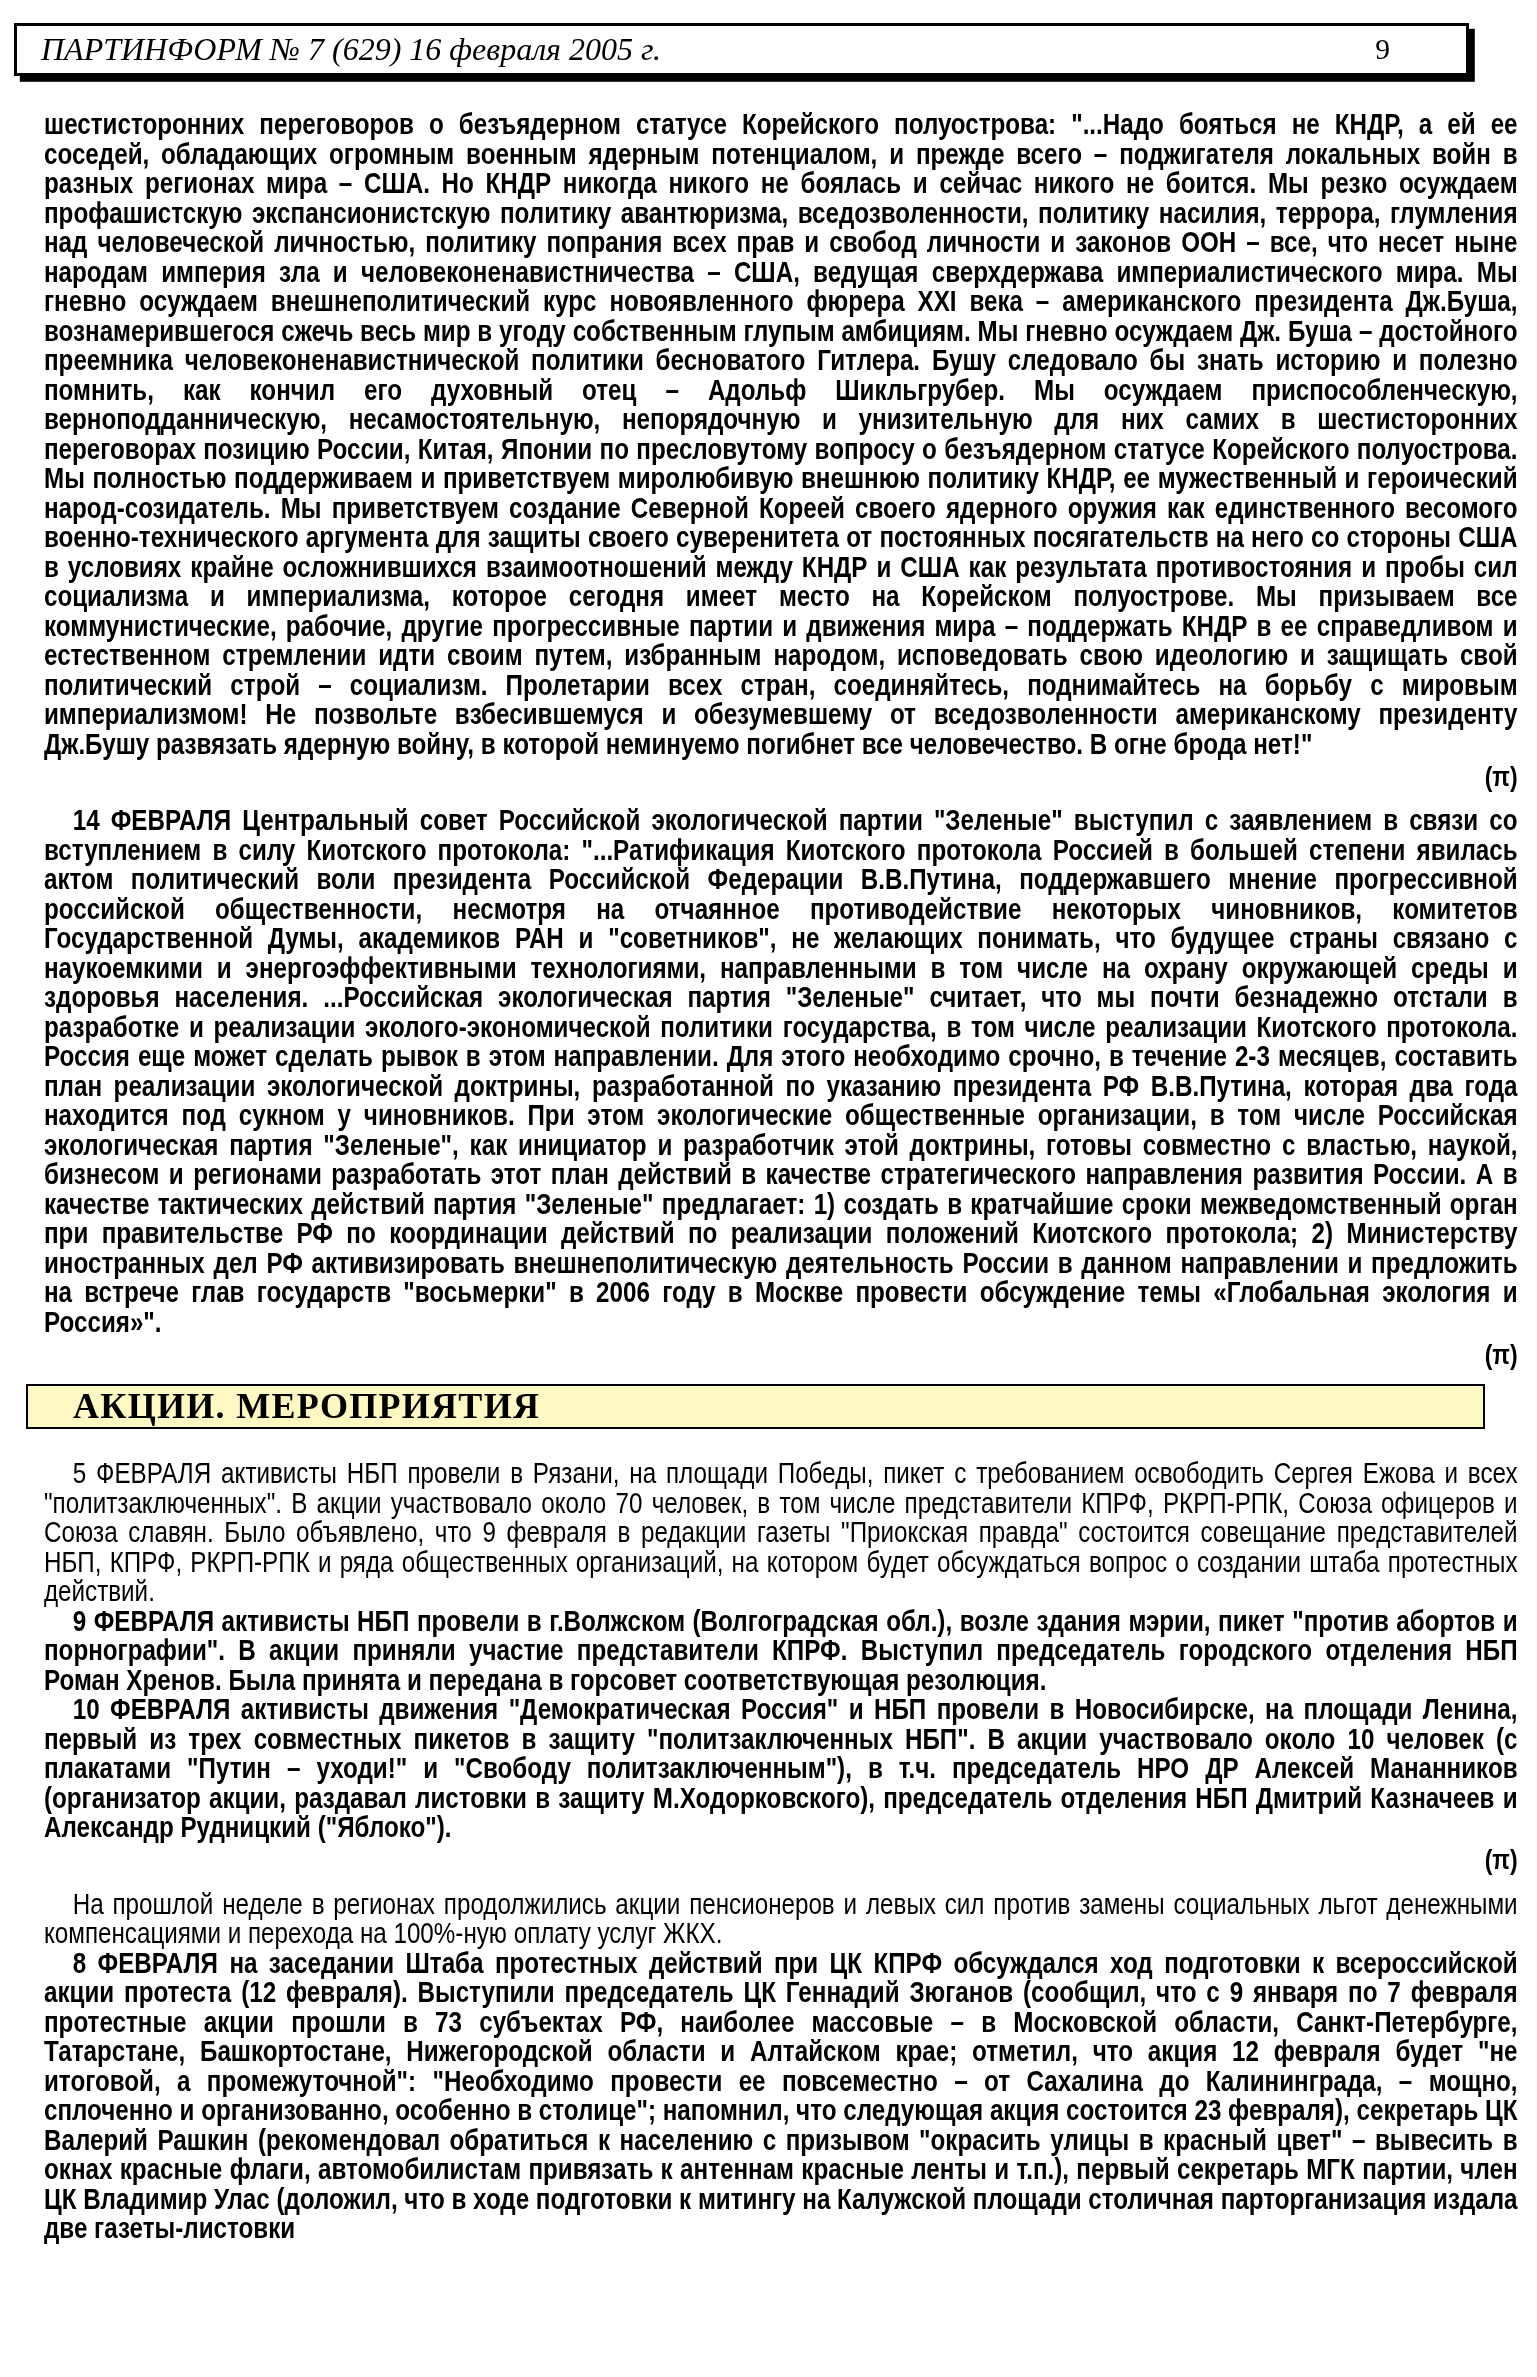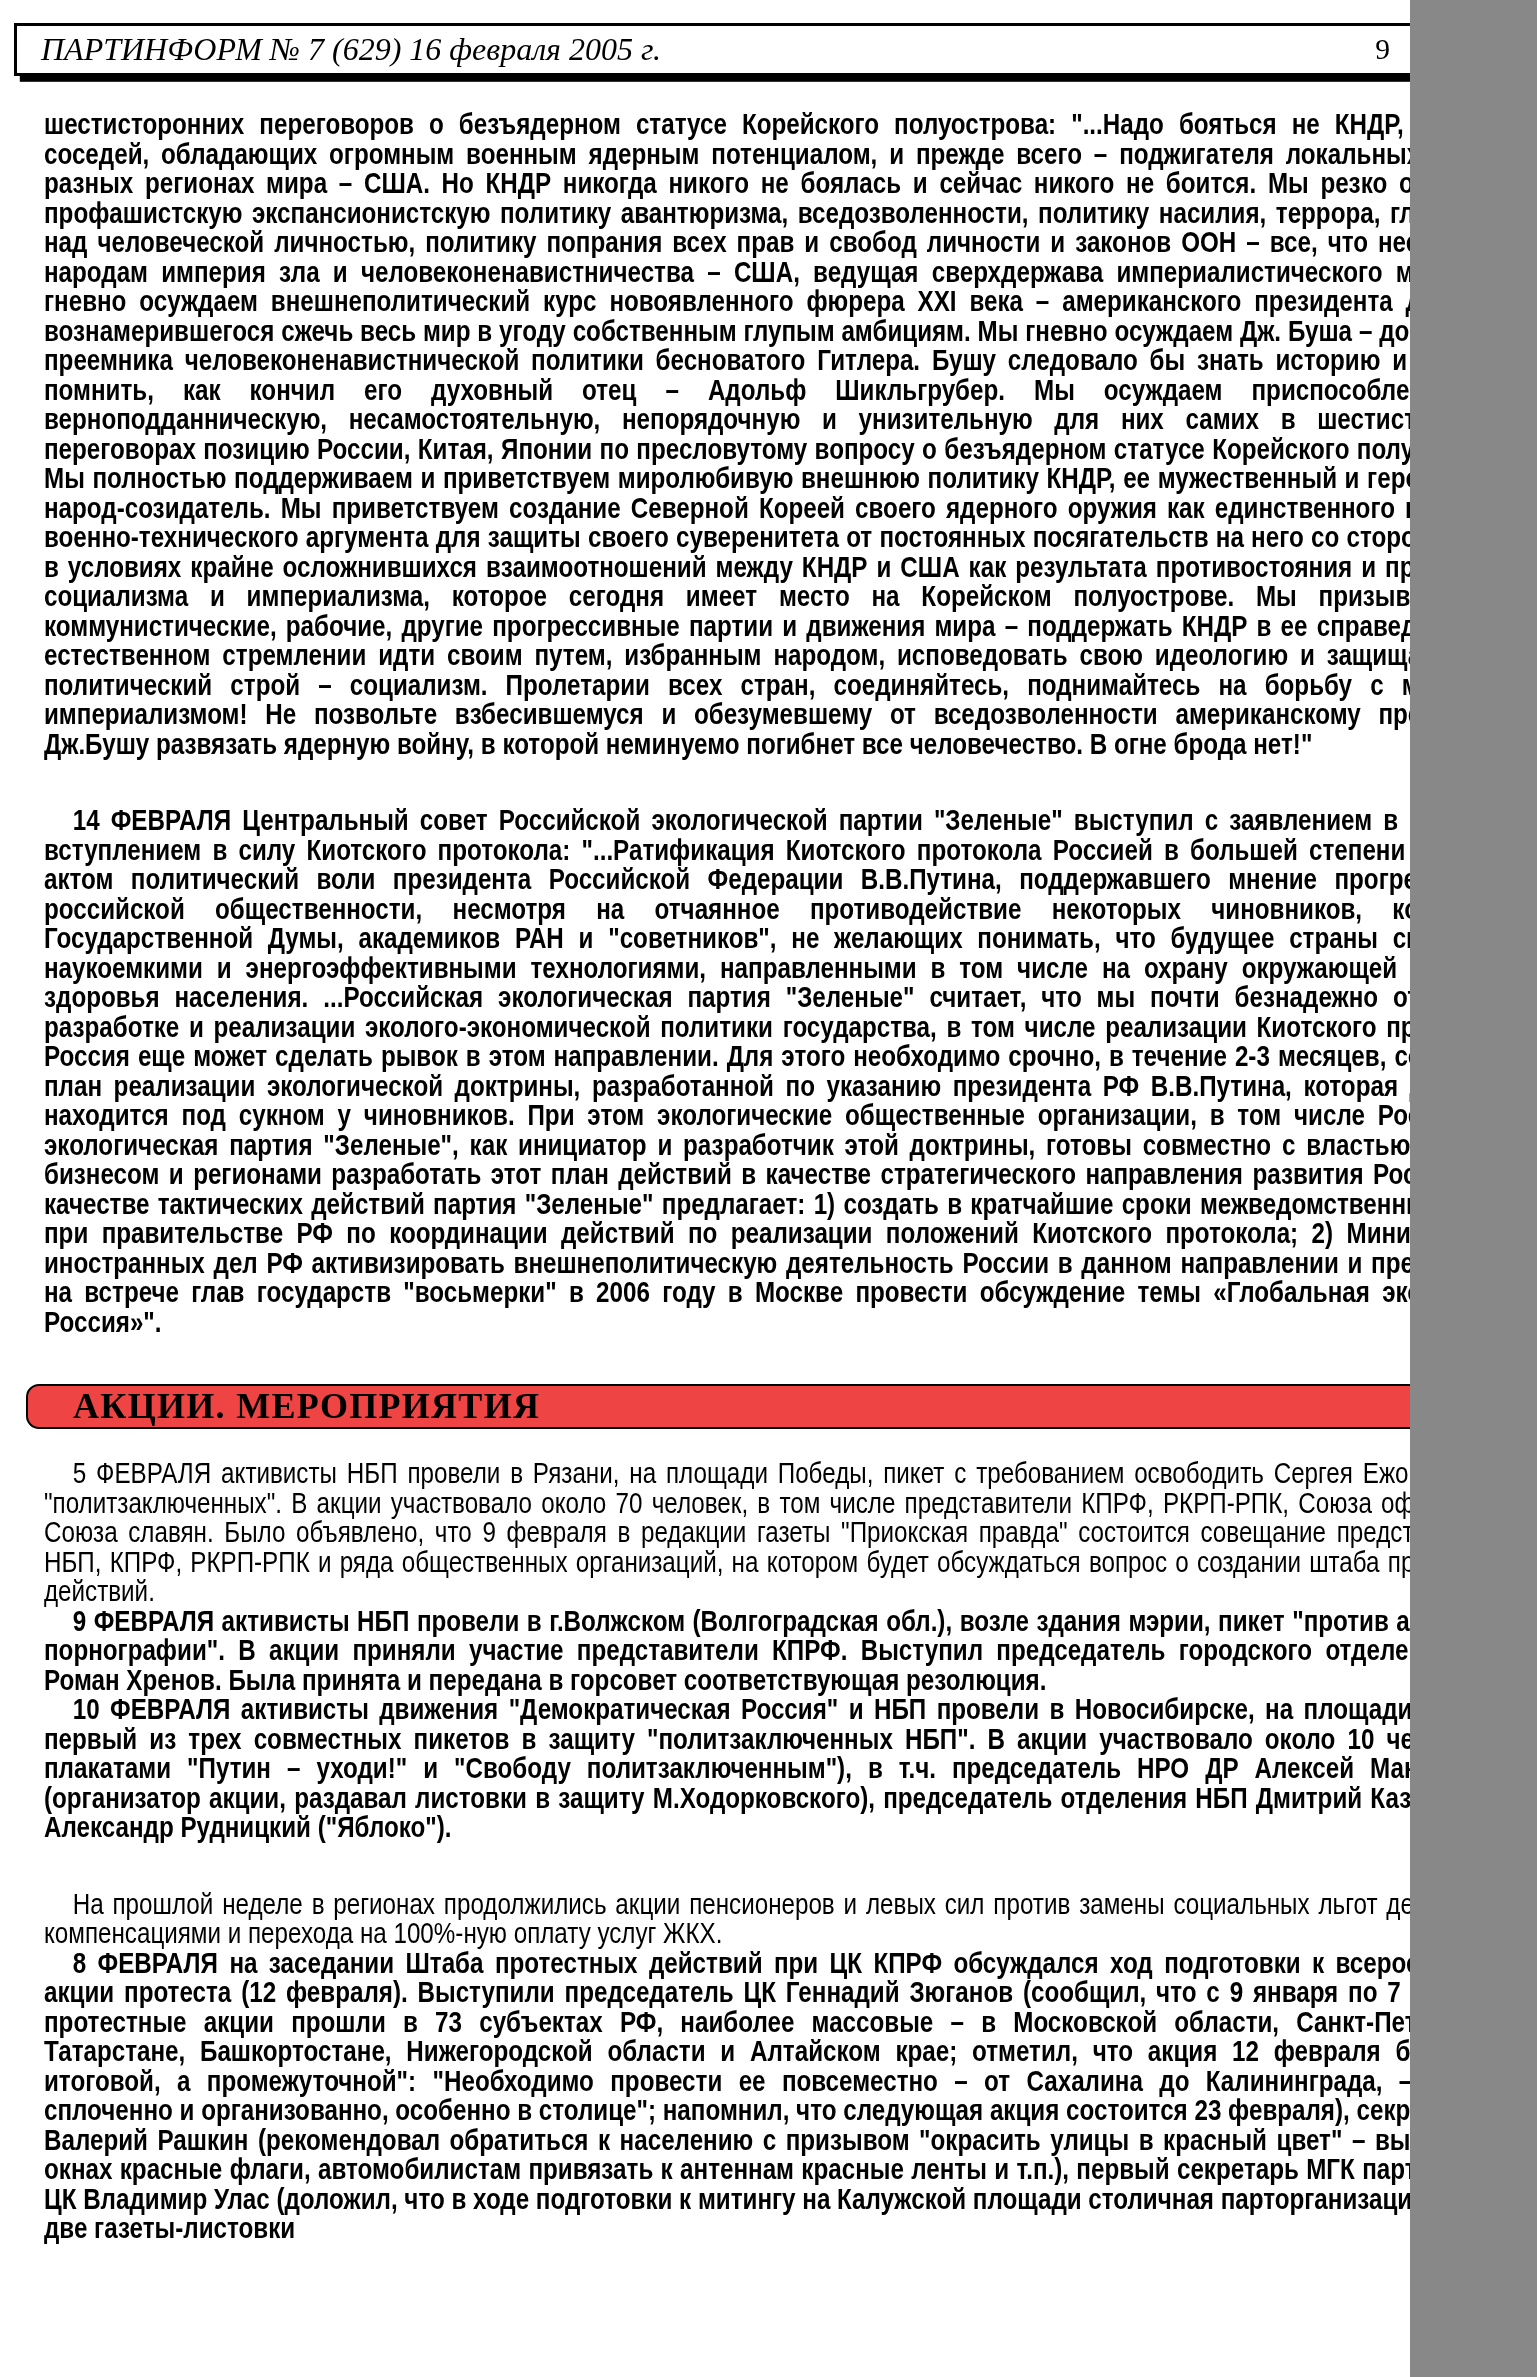--- a/index.html
+++ b/index.html
@@ -1,16 +1,16 @@
 <!DOCTYPE html>
 <html style="font-size:10.2px"><head>
 <meta charset="utf-8">
 <style>
   html,body{margin:0;padding:0;overflow:hidden;background:#888;}
-  .page{position:relative;width:1410px;height:2377px;background:#ffffff;overflow:hidden;
+  .page{position:relative;width:1537px;height:2377px;background:#ffffff;overflow:hidden;
         font-family:"Liberation Sans",sans-serif;color:#000;}
 
   
   .masthead{position:absolute;left:14px;top:23px;width:1449px;height:47px;background:#fff;
             border:3.2px solid #000;box-shadow:5.8px 5.8px 0 0 #000;}
   .masthead-title{position:absolute;left:24px;top:0;line-height:46px;
                   font-family:"Liberation Serif",serif;font-style:italic;font-size:32px;}
   .masthead-page{position:absolute;right:76px;top:0;line-height:46px;
                  font-family:"Liberation Serif",serif;font-size:29.5px;}
 
@@ -49,21 +49,21 @@
   <main class="content">
 
     <p class="body bold cond">шестисторонних переговоров о безъядерном статусе Корейского полуострова: "...Надо бояться не КНДР, а ей ее соседей, обладающих огромным военным ядерным потенциалом, и прежде всего – поджигателя локальных войн в разных регионах мира – США. Но КНДР никогда никого не боялась и сейчас никого не боится. Мы резко осуждаем профашистскую экспансионистскую политику авантюризма, вседозволенности, политику насилия, террора, глумления над человеческой личностью, политику попрания всех прав и свобод личности и законов ООН – все, что несет ныне народам империя зла и человеконенавистничества – США, ведущая сверхдержава империалистического мира. Мы гневно осуждаем внешнеполитический курс новоявленного фюрера XXI века – американского президента Дж.Буша, вознамерившегося сжечь весь мир в угоду собственным глупым амбициям. Мы гневно осуждаем Дж. Буша – достойного преемника человеконенавистнической политики бесноватого Гитлера. Бушу следовало бы знать историю и полезно помнить, как кончил его духовный отец – Адольф Шикльгрубер. Мы осуждаем приспособленческую, верноподданническую, несамостоятельную, непорядочную и унизительную для них самих в шестисторонних переговорах позицию России, Китая, Японии по пресловутому вопросу о безъядерном статусе Корейского полуострова. Мы полностью поддерживаем и приветствуем миролюбивую внешнюю политику КНДР, ее мужественный и героический народ-созидатель. Мы приветствуем создание Северной Кореей своего ядерного оружия как единственного весомого военно-технического аргумента для защиты своего суверенитета от постоянных посягательств на него со стороны США в условиях крайне осложнившихся взаимоотношений между КНДР и США как результата противостояния и пробы сил социализма и империализма, которое сегодня имеет место на Корейском полуострове. Мы призываем все коммунистические, рабочие, другие прогрессивные партии и движения мира – поддержать КНДР в ее справедливом и естественном стремлении идти своим путем, избранным народом, исповедовать свою идеологию и защищать свой политический строй – социализм. Пролетарии всех стран, соединяйтесь, поднимайтесь на борьбу с мировым империализмом! Не позвольте взбесившемуся и обезумевшему от вседозволенности американскому президенту Дж.Бушу развязать ядерную войну, в которой неминуемо погибнет все человечество. В огне брода нет!"</p>
 
     <div class="pi cond">(π)</div>
 
     <p class="body bold indent cond"><span class="date">14 ФЕВРАЛЯ</span> <span>Центральный совет Российской экологической партии "Зеленые" выступил с заявлением в связи со вступлением в силу Киотского протокола: "...Ратификация Киотского протокола Россией в большей степени явилась актом политический воли президента Российской Федерации В.В.Путина, поддержавшего мнение прогрессивной российской общественности, несмотря на отчаянное противодействие некоторых чиновников, комитетов Государственной Думы, академиков РАН и "советников", не желающих понимать, что будущее страны связано с наукоемкими и энергоэффективными технологиями, направленными в том числе на охрану окружающей среды и здоровья населения. ...Российская экологическая партия "Зеленые" считает, что мы почти безнадежно отстали в разработке и реализации эколого-экономической политики государства, в том числе реализации Киотского протокола. Россия еще может сделать рывок в этом направлении. Для этого необходимо срочно, в течение 2-3 месяцев, составить план реализации экологической доктрины, разработанной по указанию президента РФ В.В.Путина, которая два года находится под сукном у чиновников. При этом экологические общественные организации, в том числе Российская экологическая партия "Зеленые", как инициатор и разработчик этой доктрины, готовы совместно с властью, наукой, бизнесом и регионами разработать этот план действий в качестве стратегического направления развития России. А в качестве тактических действий партия "Зеленые" предлагает: 1) создать в кратчайшие сроки межведомственный орган при правительстве РФ по координации действий по реализации положений Киотского протокола; 2) Министерству иностранных дел РФ активизировать внешнеполитическую деятельность России в данном направлении и предложить на встрече глав государств "восьмерки" в 2006 году в Москве провести обсуждение темы «Глобальная экология и Россия»".</span></p>
 
     <div class="pi cond">(π)</div>
 
-    <div class="section-bar" style="background: #ef4444; border-radius: 13px;">
+    <div class="section-bar" style="background: #fef9c3;">
       <span class="section-bar-text">АКЦИИ. МЕРОПРИЯТИЯ</span>
     </div>
 
 
     <p class="body indent cond"><span class="date">5 ФЕВРАЛЯ</span> <span>активисты НБП провели в Рязани, на площади Победы, пикет с требованием освободить Сергея Ежова и всех "политзаключенных". В акции участвовало около 70 человек, в том числе представители КПРФ, РКРП-РПК, Союза офицеров и Союза славян. Было объявлено, что 9 февраля в редакции газеты "Приокская правда" состоится совещание представителей НБП, КПРФ, РКРП-РПК и ряда общественных организаций, на котором будет обсуждаться вопрос о создании штаба протестных действий.</span></p>
 
     <p class="body bold indent cond"><span class="date">9 ФЕВРАЛЯ</span> <span>активисты НБП провели в г.Волжском (Волгоградская обл.), возле здания мэрии, пикет "против абортов и порнографии". В акции приняли участие представители КПРФ. Выступил председатель городского отделения НБП Роман Хренов. Была принята и передана в горсовет соответствующая резолюция.</span></p>
 
     <p class="body bold indent cond"><span class="date">10 ФЕВРАЛЯ</span> <span>активисты движения "Демократическая Россия" и НБП провели в Новосибирске, на площади Ленина, первый из трех совместных пикетов в защиту "политзаключенных НБП". В акции участвовало около 10 человек (с плакатами "Путин – уходи!" и "Свободу политзаключенным"), в т.ч. председатель НРО ДР Алексей Мананников (организатор акции, раздавал листовки в защиту М.Ходорковского), председатель отделения НБП Дмитрий Казначеев и Александр Рудницкий ("Яблоко").</span></p>
 

